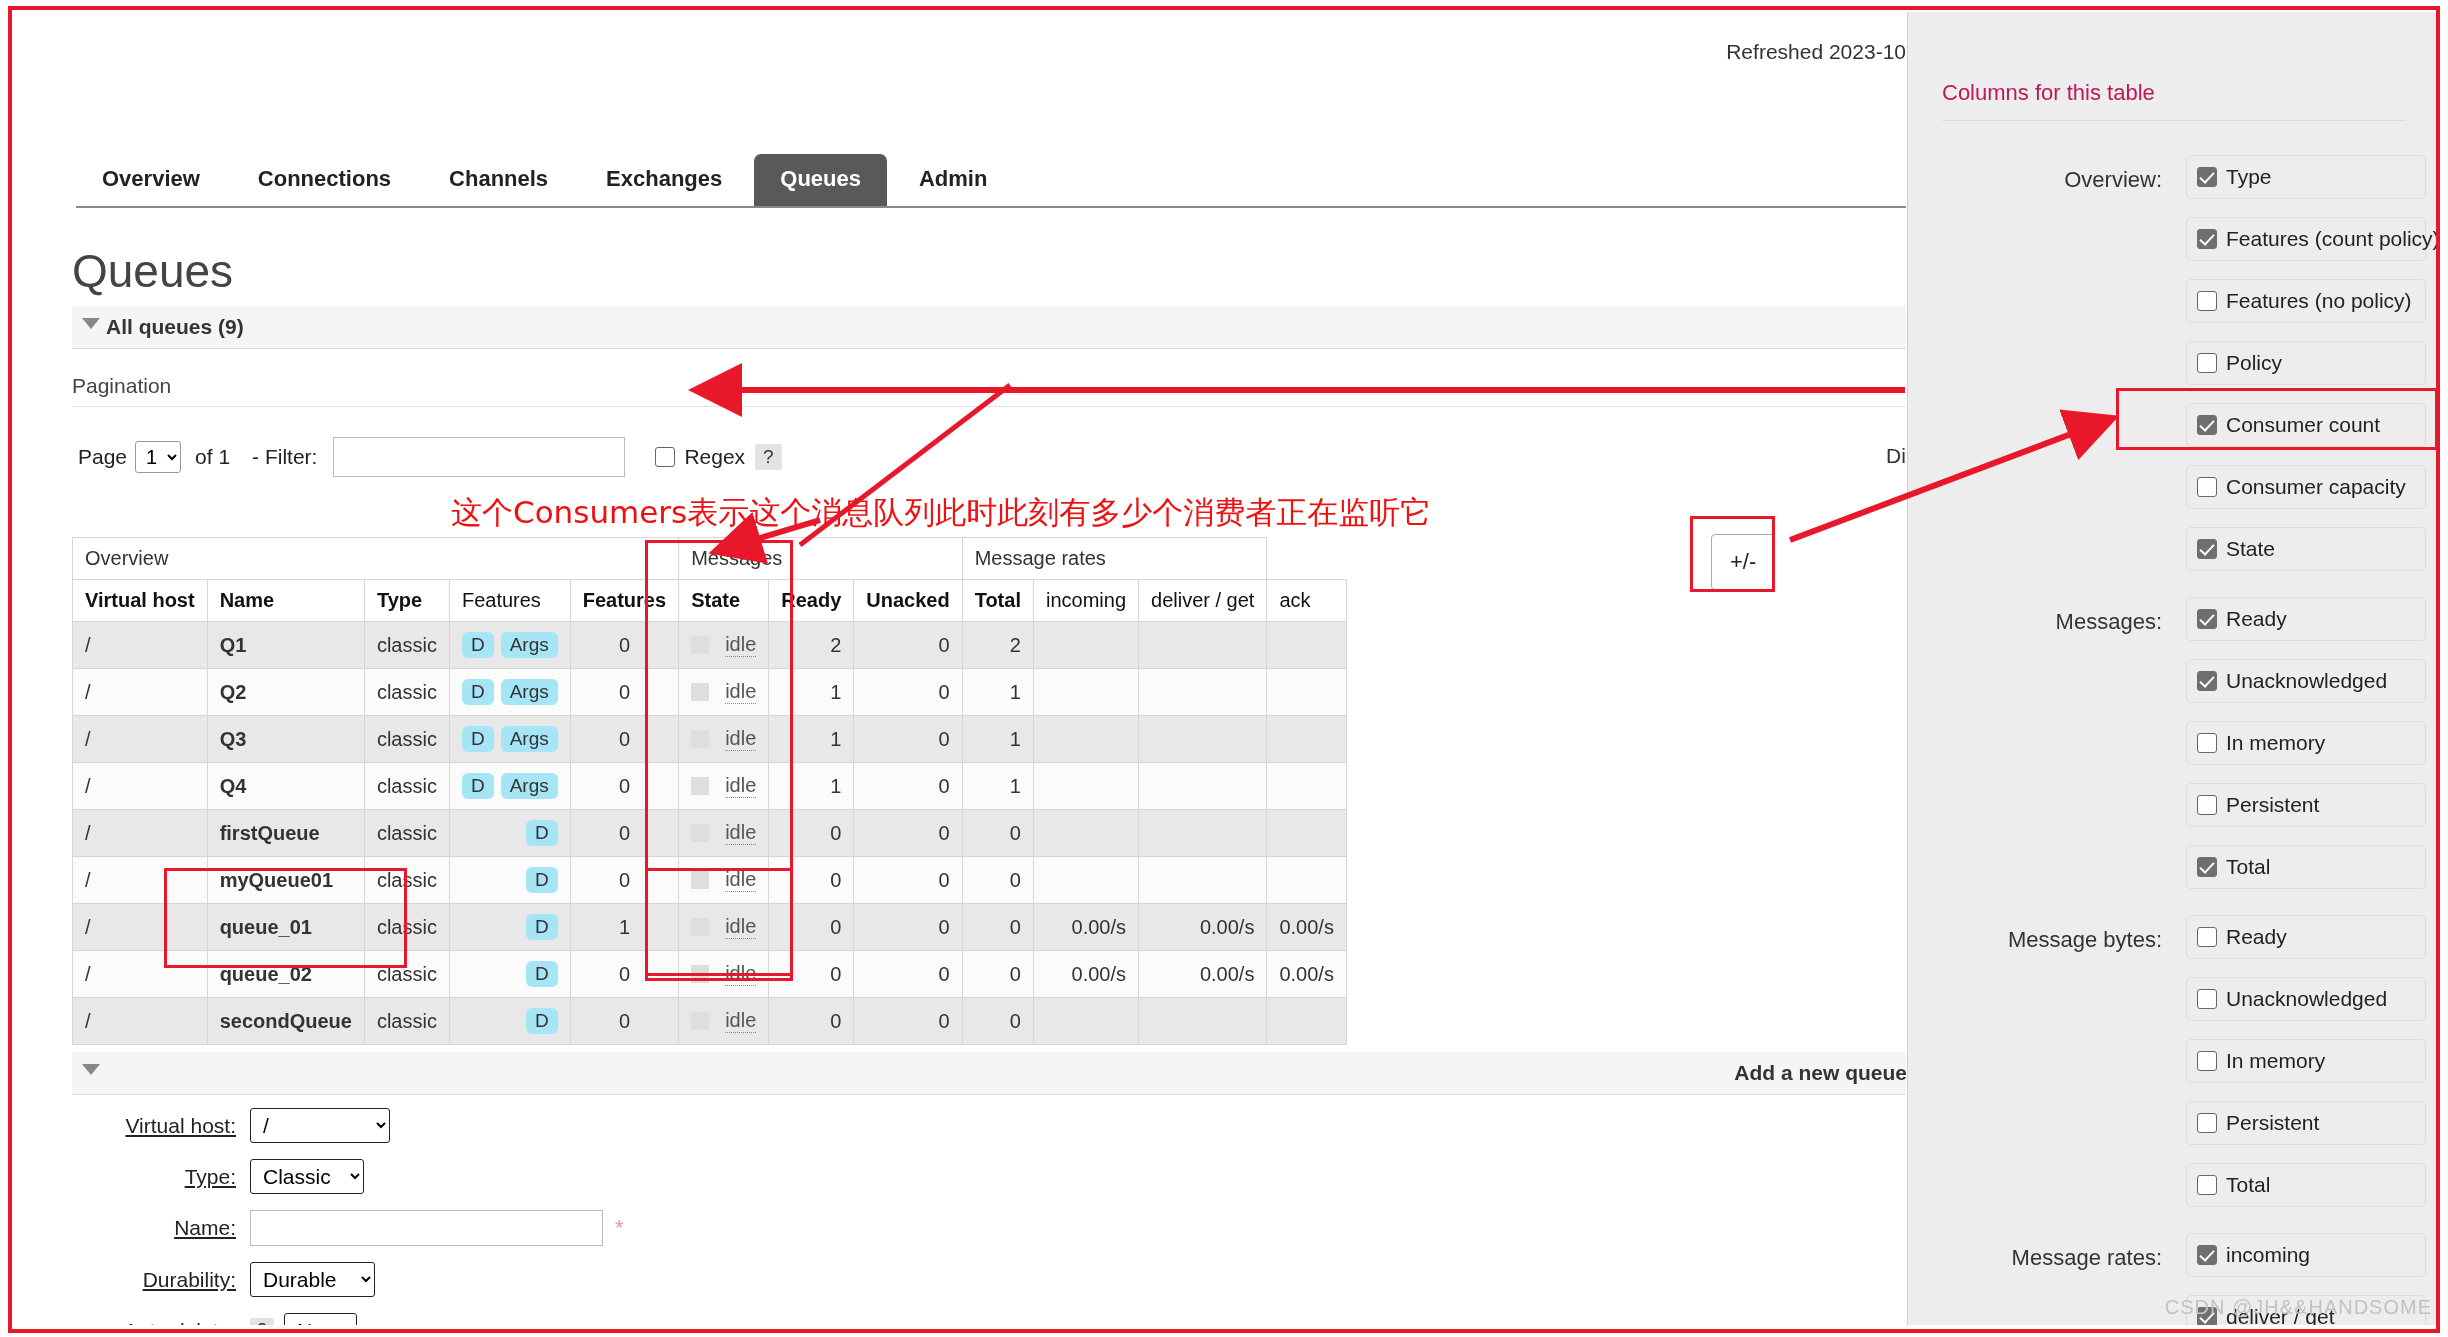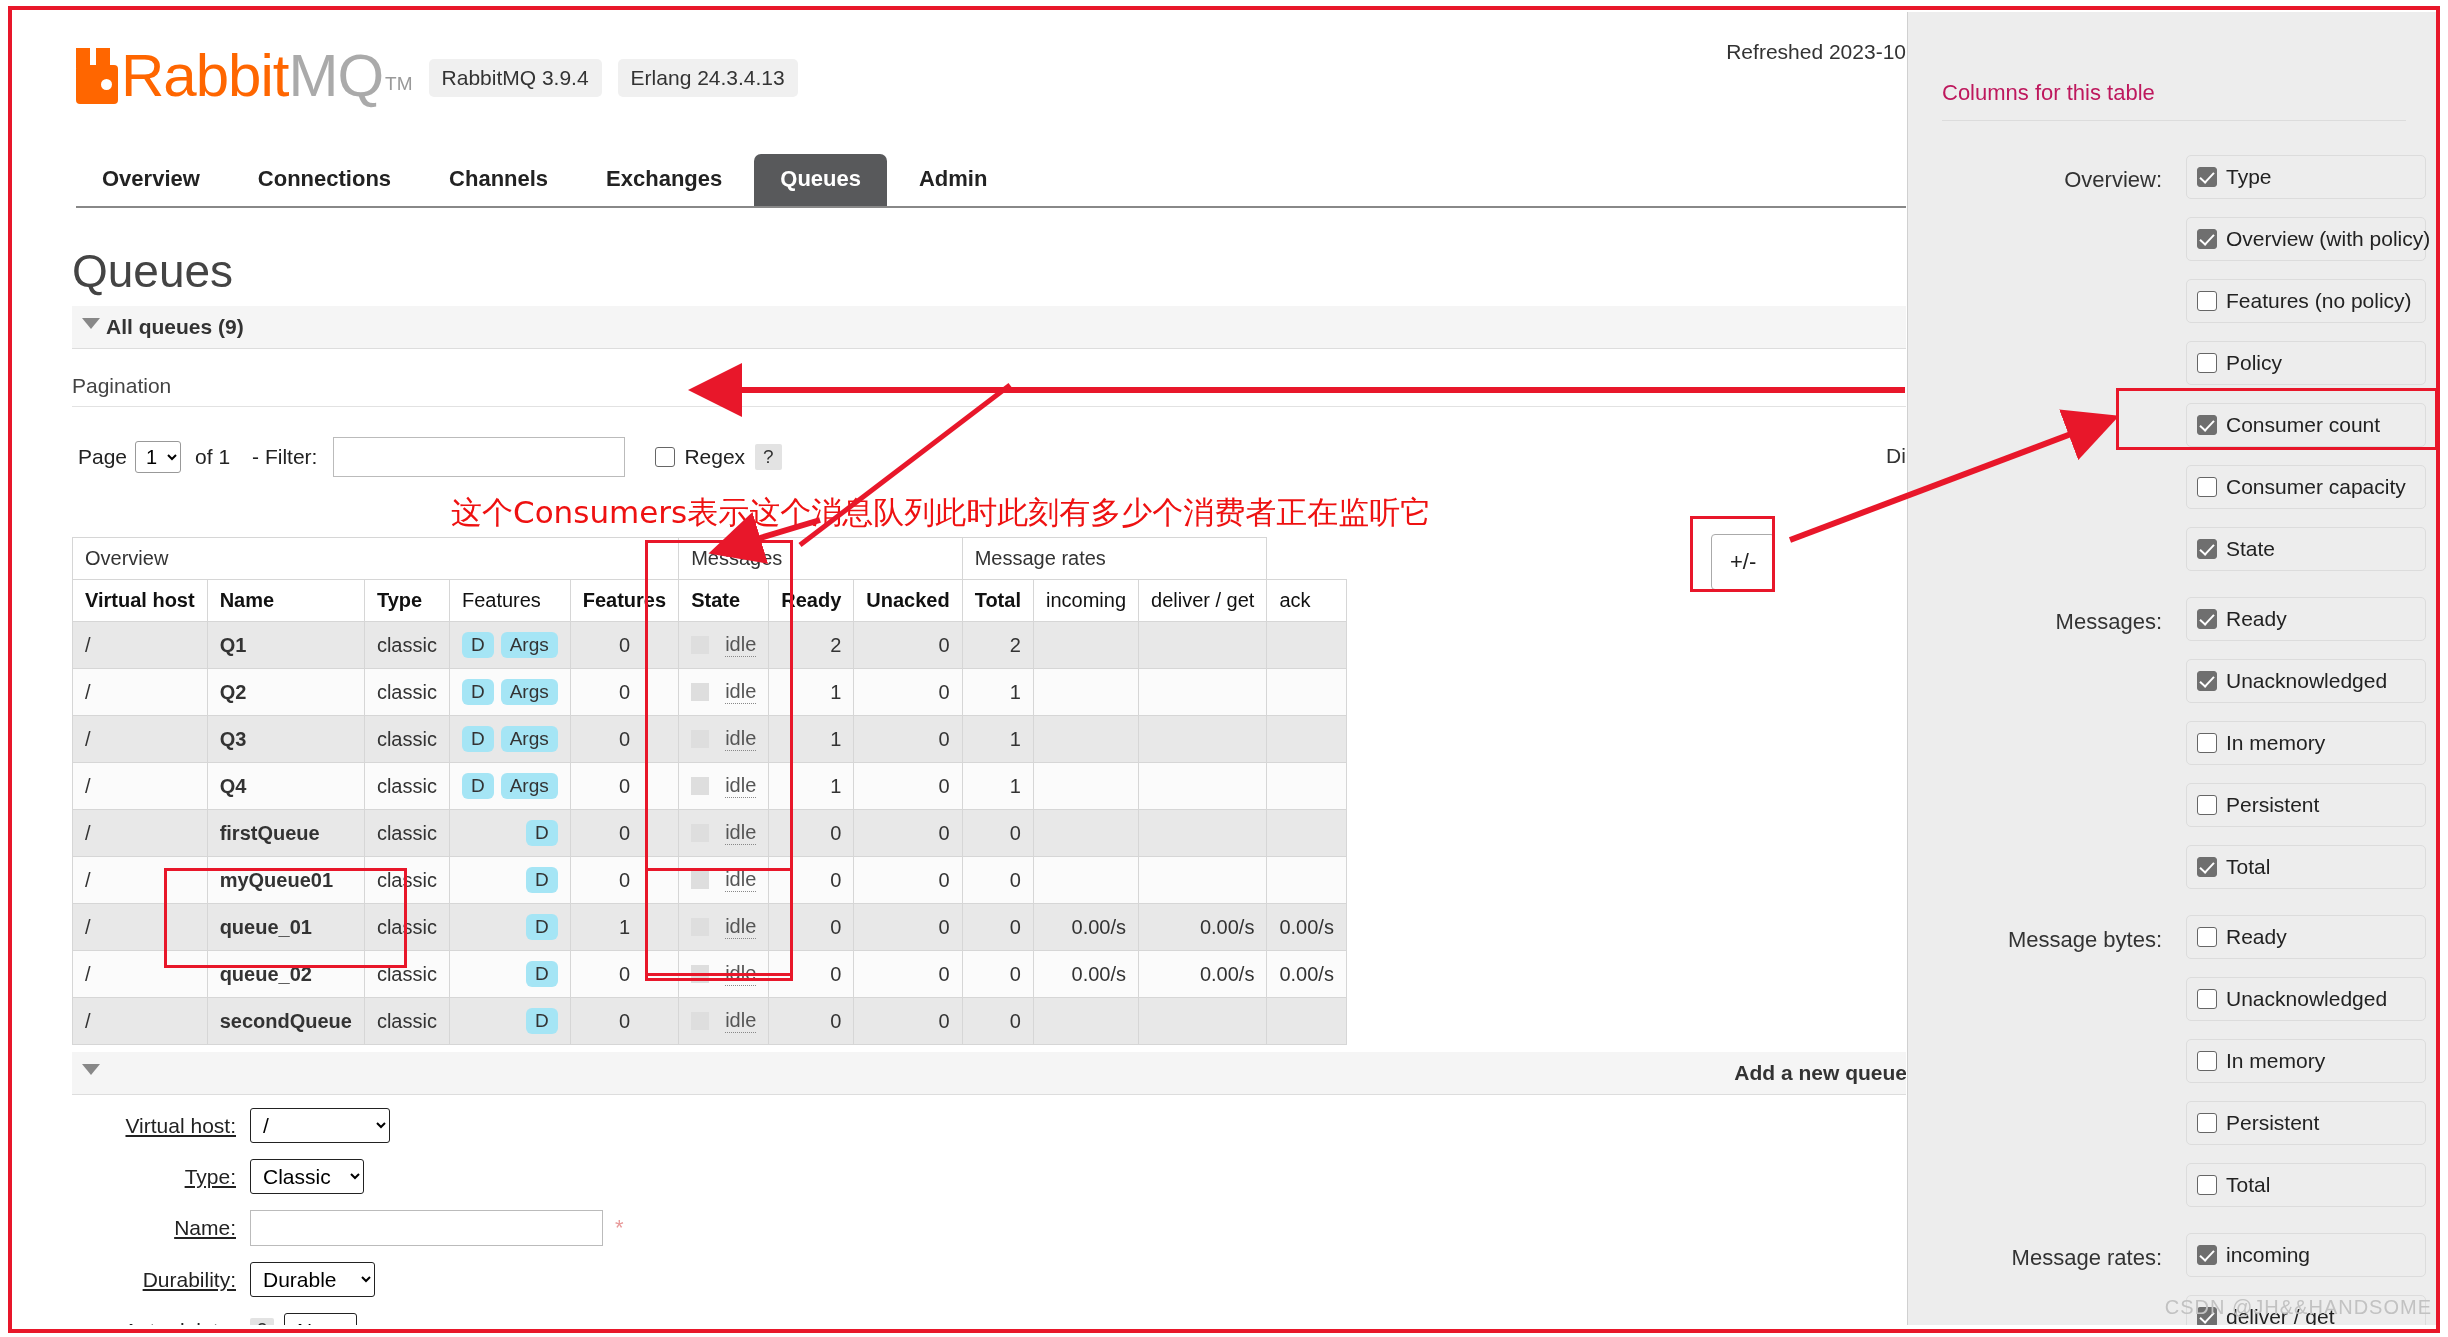--- a/index.html
+++ b/index.html
@@ -214,33 +214,20 @@
   #box-consumer-count{ left:2116px; top:388px; width:322px; height:62px; }
 
   svg.ann { left:0; top:0; width:2448px; height:1337px; }
 </style>
 </head>
 <body>
 
 <div id="app">
 
   <div id="header">
-    <div id="logo-wrap">
-      <span class="logo-mark">
-        <span class="barL"></span>
-          <span class="barR"></span>
-        <span class="body"></span>
-          <span class="dot"></span>
-      </span>
-      <span class="logo-rabbit">Rabbit</span>
-      <span class="logo-mq">MQ</span>
-      <span class="logo-tm">TM</span>
-      <span class="version-badge">RabbitMQ 3.9.4</span>
-      <span class="version-badge">Erlang 24.3.4.13</span>
-    </div>
     <div id="refreshed">Refreshed 2023-10</div>
   </div>
 
   <div id="tabs">
     <div class="tab">Overview</div>
     <div class="tab">Connections</div>
     <div class="tab">Channels</div>
     <div class="tab">Exchanges</div>
     <div class="tab active">Queues</div>
     <div class="tab">Admin</div>
@@ -546,21 +533,21 @@
   <div id="colpanel-title">Columns for this table</div>
   <div id="colpanel-rule"></div>
   <div id="colpanel-items">
       <div class="grouplabel" style="right: 278px; top: 155px;">Overview:</div>
       <div class="chkitem" style="top: 143px;">
         <span class="cbx checked"></span>
         <span class="chklabel">Type</span>
       </div>
       <div class="chkitem" style="top: 205px;">
         <span class="cbx checked"></span>
-        <span class="chklabel">Overview (with policy)</span>
+        <span class="chklabel">Features (count policy)</span>
       </div>
       <div class="chkitem" style="top: 267px;">
         <span class="cbx"></span>
         <span class="chklabel">Features (no policy)</span>
       </div>
       <div class="chkitem" style="top: 329px;">
         <span class="cbx"></span>
         <span class="chklabel">Policy</span>
       </div>
       <div class="chkitem" style="top: 391px;">

